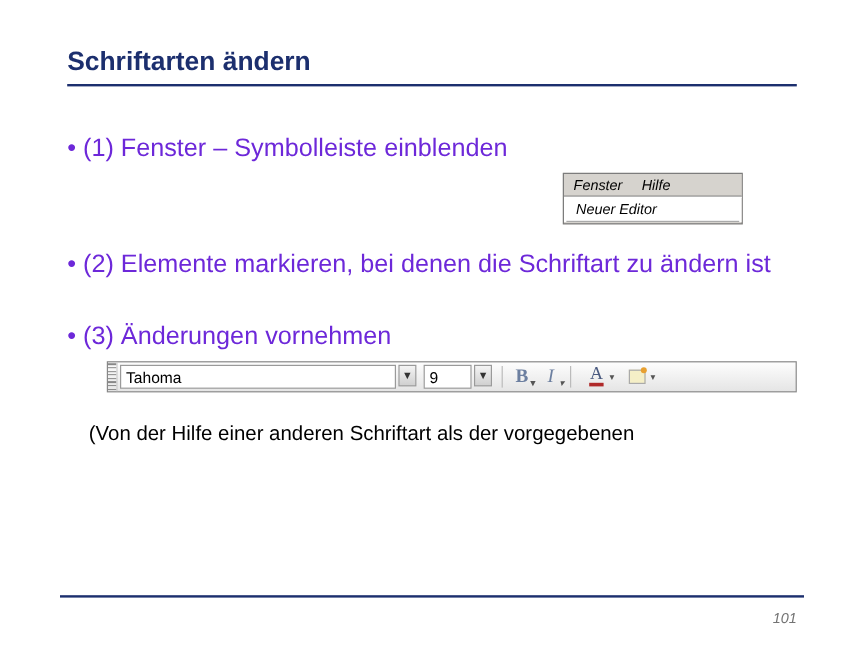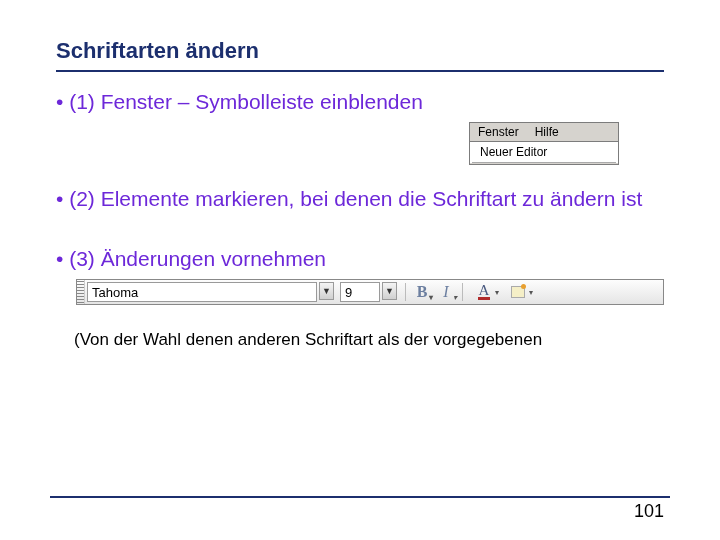--- a/index.html
+++ b/index.html
@@ -15,21 +15,21 @@
   }
   .slide {
     padding: 38px 56px 0 56px;
   }
   .title {
     color: #1c2f6e;
     font-size: 22px;
     font-weight: bold;
     border-bottom: 2px solid #1c2f6e;
     padding-bottom: 6px;
-    margin-bottom: 18px;
+    margin-bottom: 40px;
   }
   .bullet {
     font-size: 21px;
     color: #6d28d9;
     margin-bottom: 8px;
     padding-left: 18px;
     text-indent: -18px;
   }
   .bullet::before {
     content: "• ";
@@ -38,20 +38,21 @@
   .spacer-lg { height: 28px; }
 
   
   .menu-container {
     display: inline-block;
     margin-left: 413px;
     border: 1px solid #7c7c7c;
     background: #d6d3ce;
     font-family: Tahoma, Arial, sans-serif;
     font-size: 12px;
+    font-style: italic;
   }
   .menubar {
     display: flex;
     background: #d6d3ce;
     border-bottom: 1px solid #7c7c7c;
   }
   .menubar-item {
     padding: 2px 8px;
     color: #000;
   }
@@ -70,21 +71,21 @@
     color: #fff;
   }
   .dropdown-sep {
     border-top: 1px solid #aaa;
     margin: 1px 2px;
   }
 
   
   .toolbar-wrap {
     margin-top: 6px;
-    margin-left: 20px;
+    margin-left: 33px;
   }
   .toolbar {
     display: flex;
     align-items: stretch;
     height: 26px;
     border: 1px solid #888;
     background: linear-gradient(#fdfdfd, #e5e5e5);
     font-family: Tahoma, Arial, sans-serif;
     font-size: 13px;
   }
@@ -197,22 +198,23 @@
     position: absolute;
     left: 50px;
     right: 50px;
     bottom: 42px;
     border-top: 2px solid #1c2f6e;
   }
   .page-num {
     position: absolute;
     right: 56px;
     bottom: 18px;
-    font-size: 18px;
-    color: #000000;
+    font-size: 12px;
+    color: #737373;
+    font-style: italic;
   }
 </style>
 </head>
 <body>
 
 <div class="slide">
   <div class="title">Schriftarten ändern</div>
 
   <div class="bullet">(1) Fenster – Symbolleiste einblenden</div>
 
@@ -265,18 +267,18 @@
         <span class="mini-arrow">▾</span>
       </div>
       <div class="tb-btn-wide">
         <span class="fill-swatch"></span>
         <span class="mini-arrow">▾</span>
       </div>
     </div>
   </div>
 
   <div class="note">
-    <div>(Von der Wahl denen anderen Schriftart als der vorgegebenen</div>
+    <div>(Von der Hilfe einer anderen Schriftart als der vorgegebenen</div>
   </div>
 </div>
 
 <div class="footer-rule"></div>
 <div class="page-num">101</div>
 
 </body></html>

